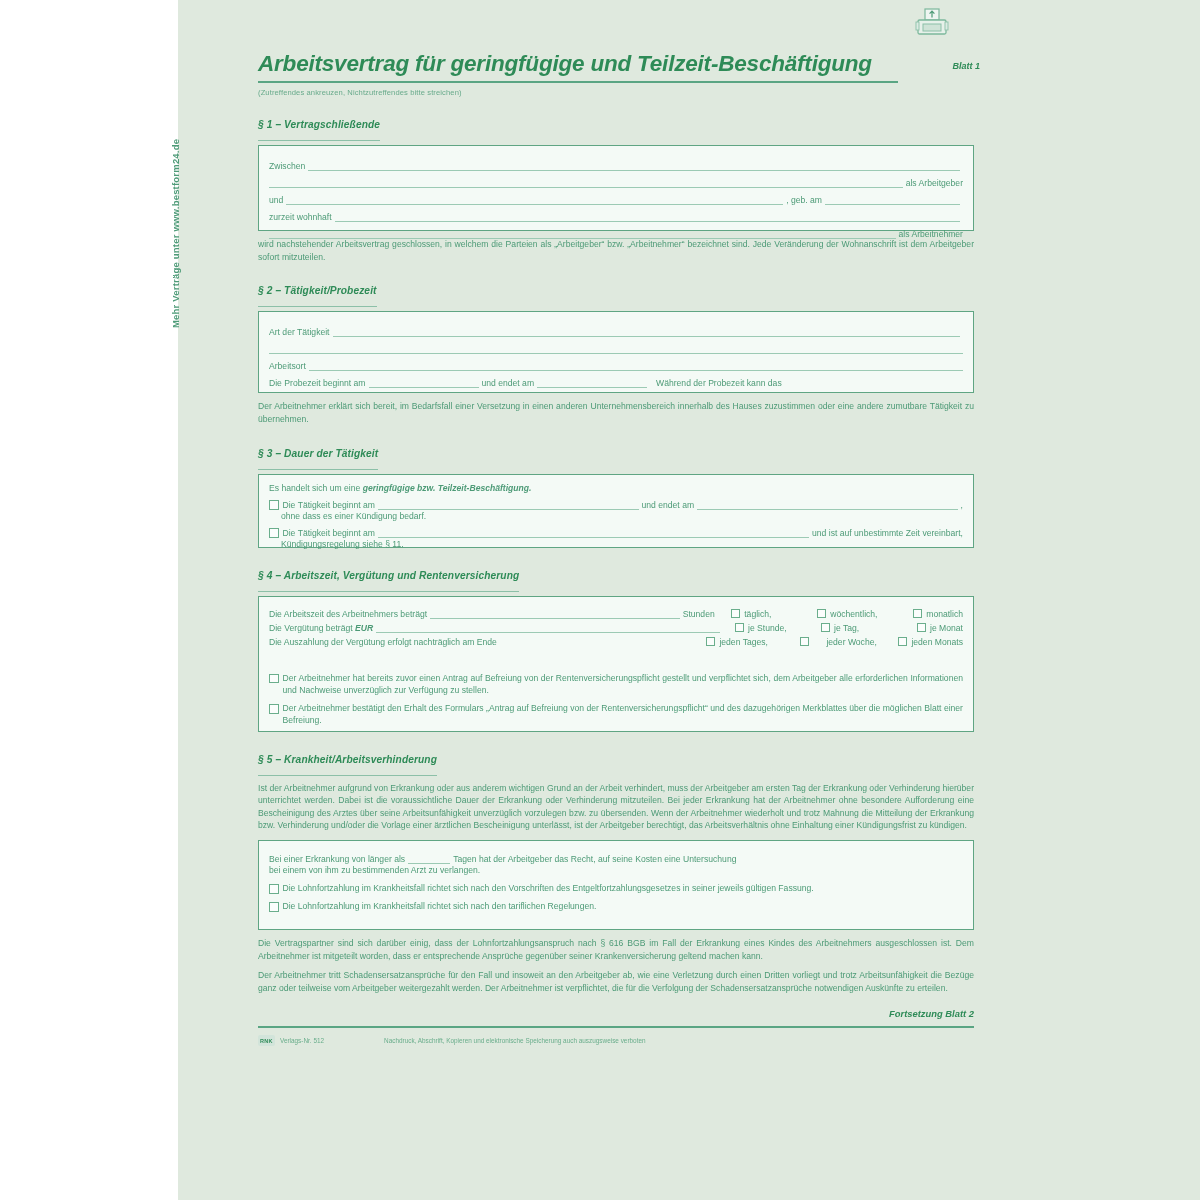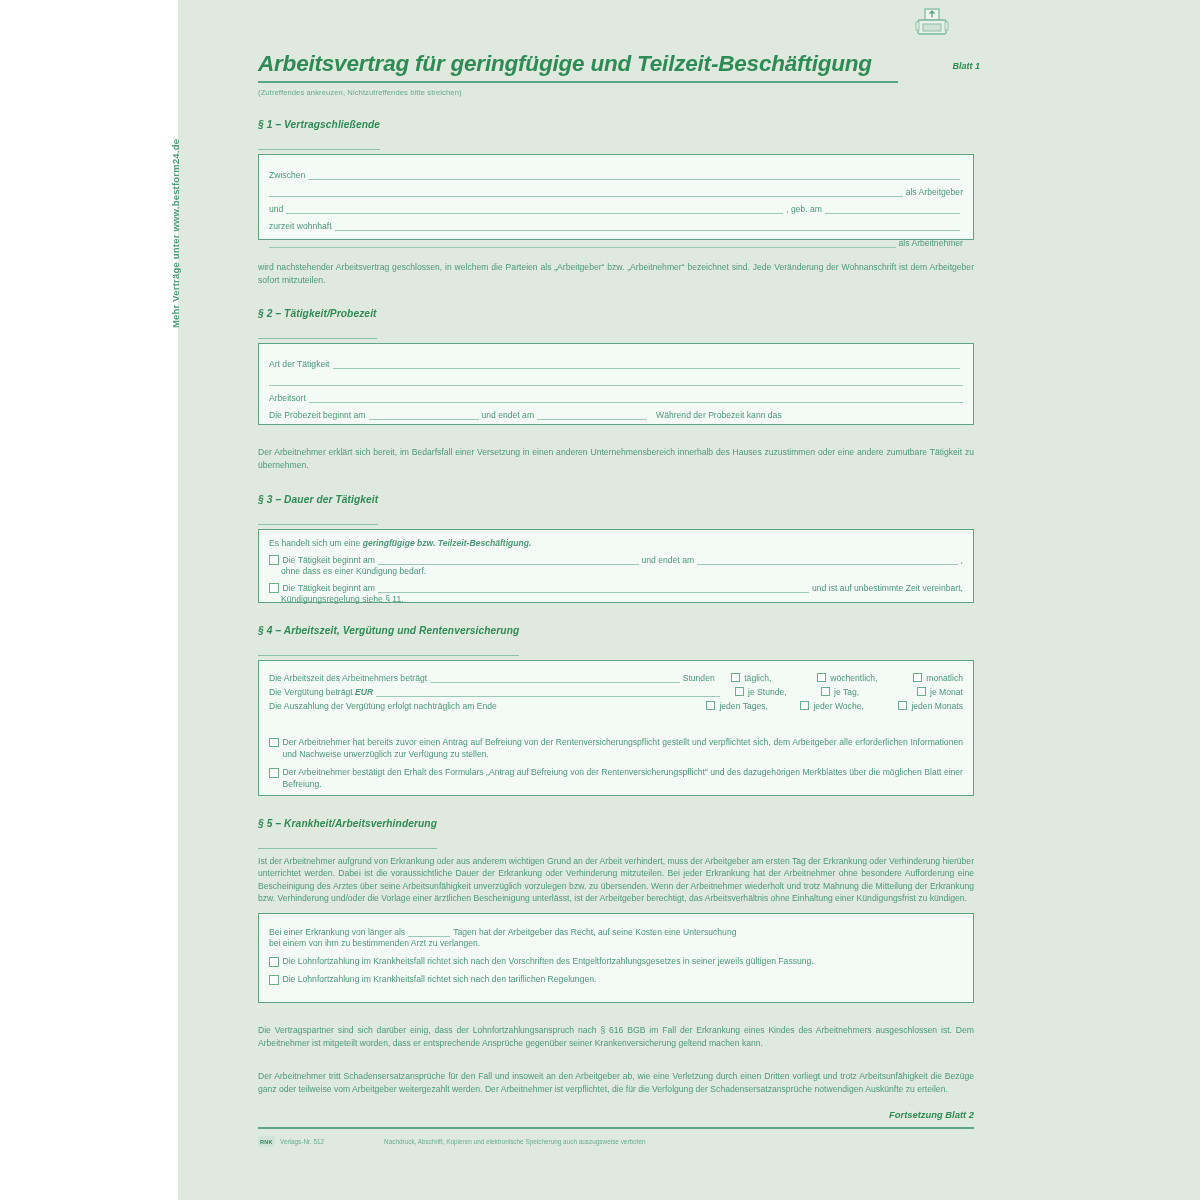--- a/index.html
+++ b/index.html
@@ -59,35 +59,35 @@
     font-size:9px;font-style:italic;font-weight:bold;color:#2e8b57;
   }
   .printer-icon{
     position:absolute;right:24px;top:8px;
   }
   
   .sec-h{
     font-size:10.2px;font-style:italic;font-weight:bold;
     color:#2e8b57;margin:8px 0 4px 0;
     border-bottom:1px solid #8cc0a8;
-    display:inline-block;padding-bottom:19px;
+    display:inline-block;padding-bottom:10px;
     letter-spacing:.1px;
   }
   .sec-wrap{margin-top:14px;}
   
   .box{
     background:#f4faf6;
     border:1.4px solid #5fa583;
     padding:8px 10px 9px 10px;
     box-sizing:border-box;
   }
   
   .p{
     font-size:8.6px;line-height:12.6px;color:#4c9a76;
-    margin:21px 0 0 0;text-align:justify;
+    margin:7px 0 0 0;text-align:justify;
   }
   .p.tight{margin-top:5px;}
   .lbl{font-size:8.6px;color:#4c9a76;white-space:nowrap;}
   
   .frow{
     display:flex;align-items:flex-end;
     margin-top:2px;height:15px;
   }
   .fill{
     flex:1 1 auto;
@@ -272,21 +272,21 @@
           </span>
         </div>
 
         <div class="g4row" style="margin-top:4px;">
           <span class="lbl">Die Auszahlung der Vergütung erfolgt nachträglich am Ende</span>
           <span style="flex:1 1 auto;"></span>
           <span class="g4opt" style="width:86px;">
             <span class="cb"></span>
             <span>jeden Tages,</span>
           </span>
-          <span class="g4opt" style="width:90px;">
+          <span class="g4opt" style="width:90px;gap:13px;">
             <span class="cb"></span>
             <span>jeder Woche,</span>
           </span>
           <span class="g4opt">
             <span class="cb"></span>
             <span>jeden Monats</span>
           </span>
         </div>
 
         <div class="cbrow" style="margin-top:25px;">

